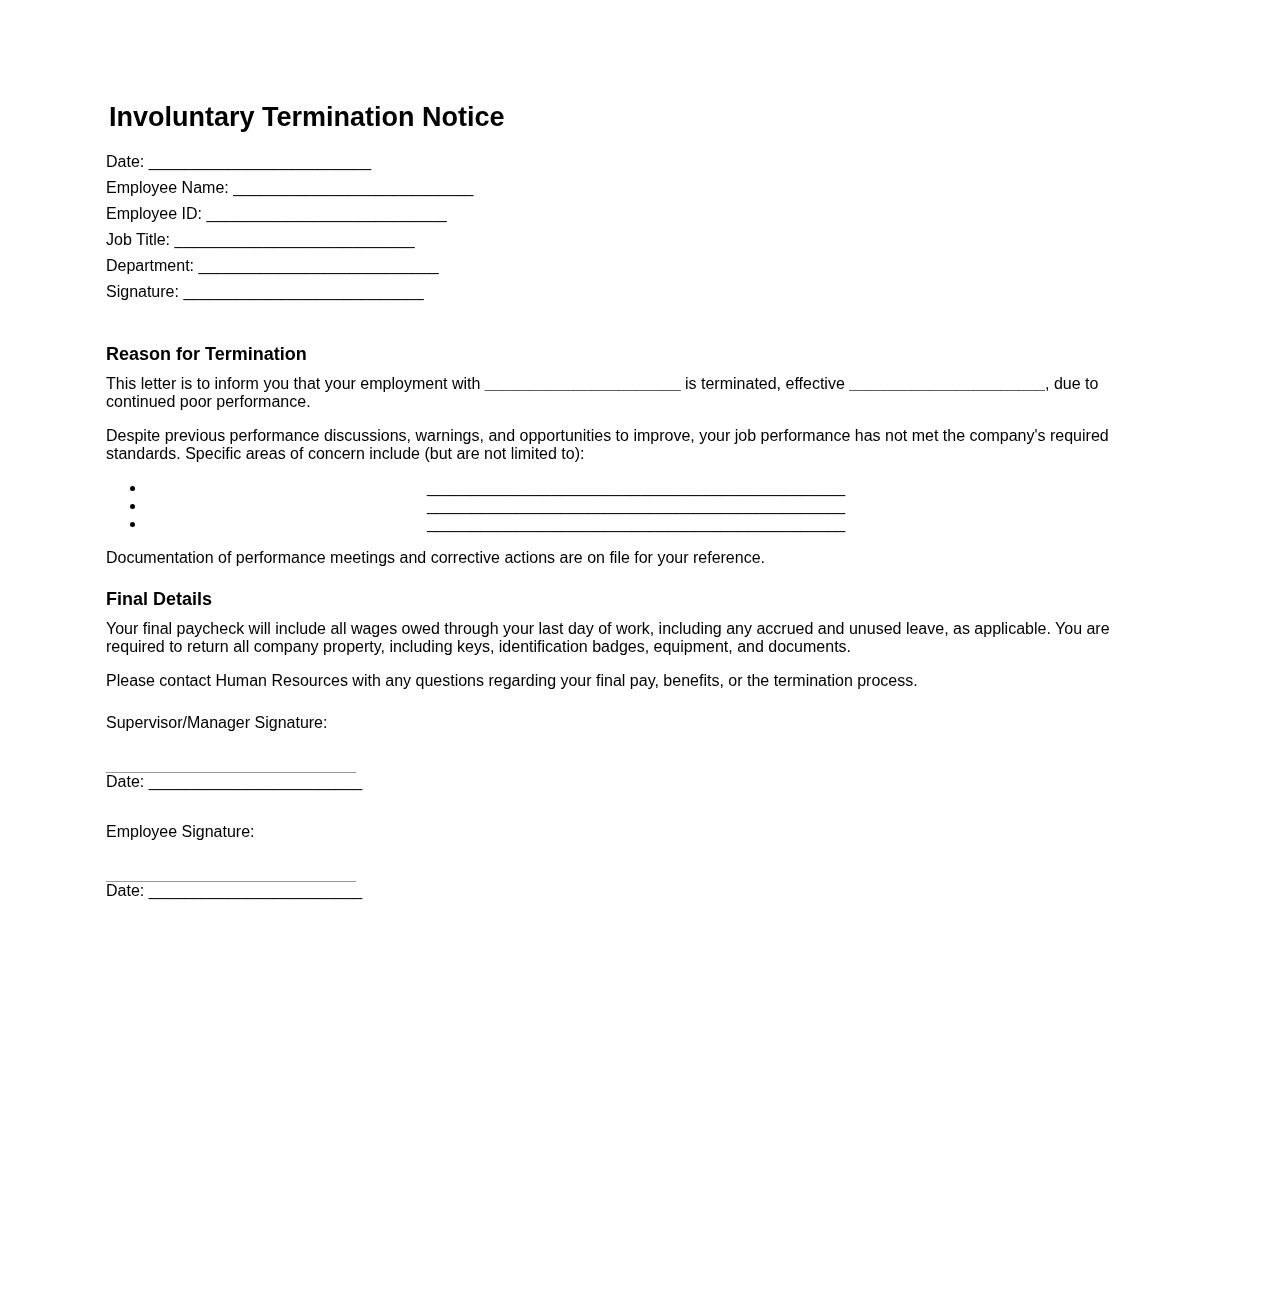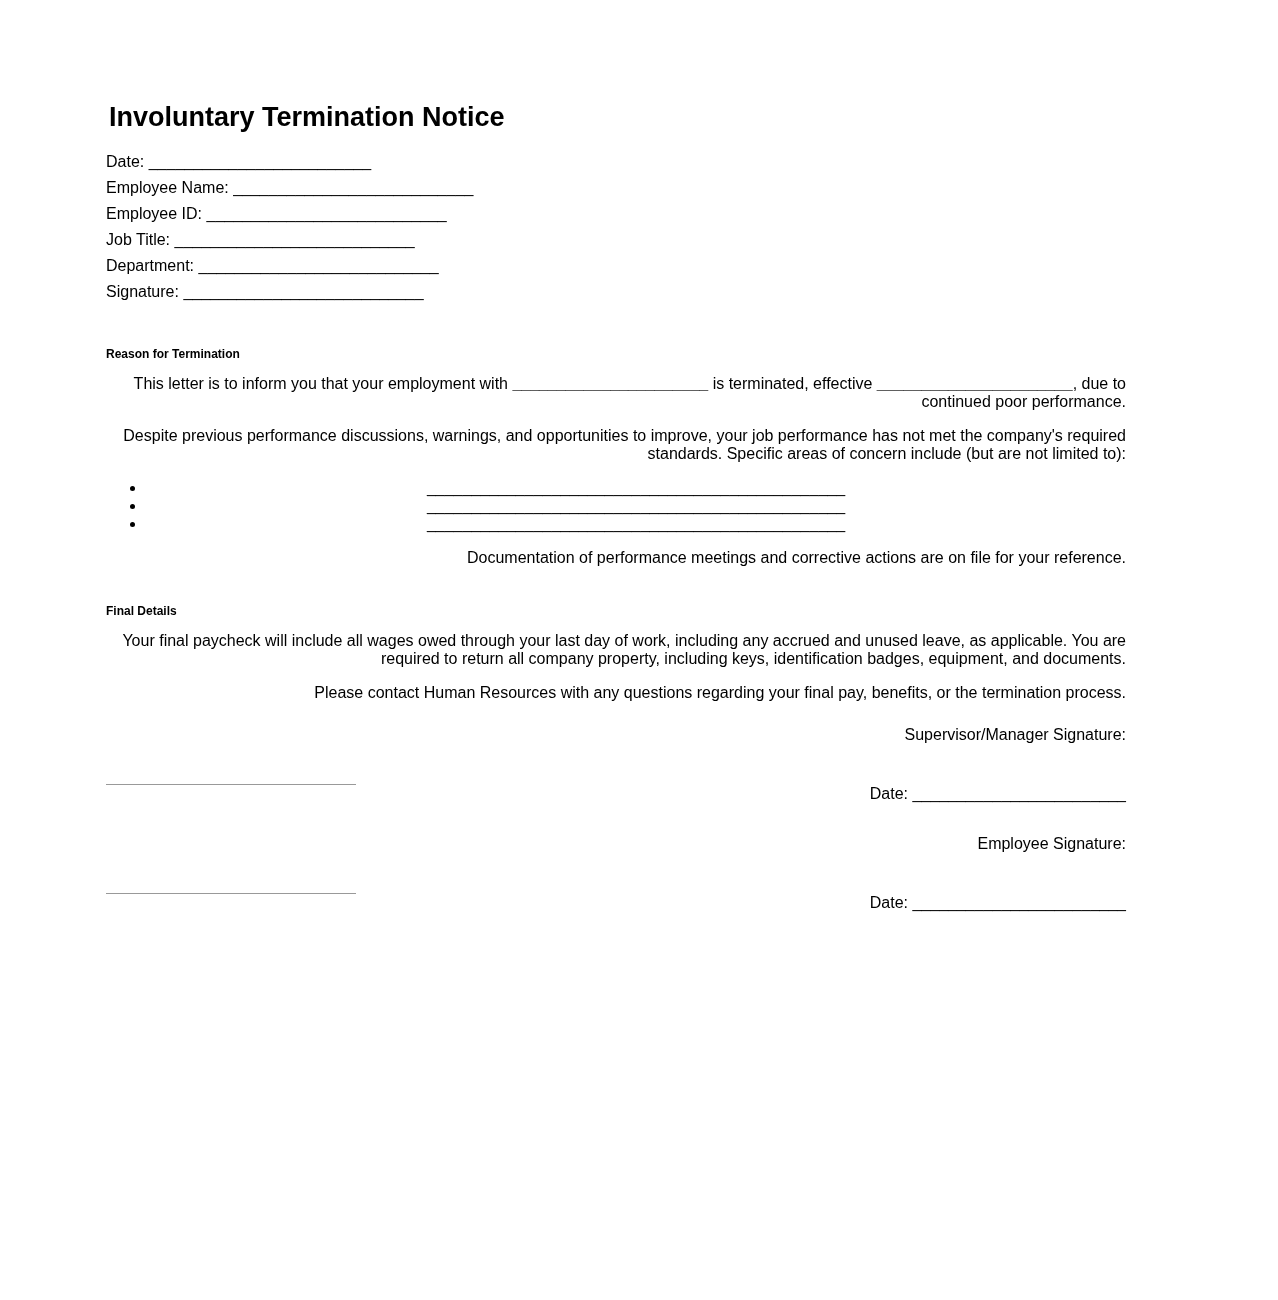--- a/index.html
+++ b/index.html
@@ -28,29 +28,28 @@
     }
     .fields {
       margin: 0 0 38px 0;
     }
     .field {
       line-height: 26px;
       height: 26px;
       white-space: nowrap;
     }
     h2 {
-      font-size: 12px;
+      font-size: 18px;
       font-weight: bold;
       line-height: 22px;
-      margin: 12px 0 10px 0;
+      margin: 0 0 10px 0;
     }
     p {
       margin: 0 0 16px 0;
       line-height: 18px;
-      text-align: right;
     }
     .blank-bold {
       font-weight: bold;
     }
     ul.concerns {
       margin: 0 0 16px 0;
       padding-left: 40px;
       list-style: disc;
     }
     ul.concerns li {

